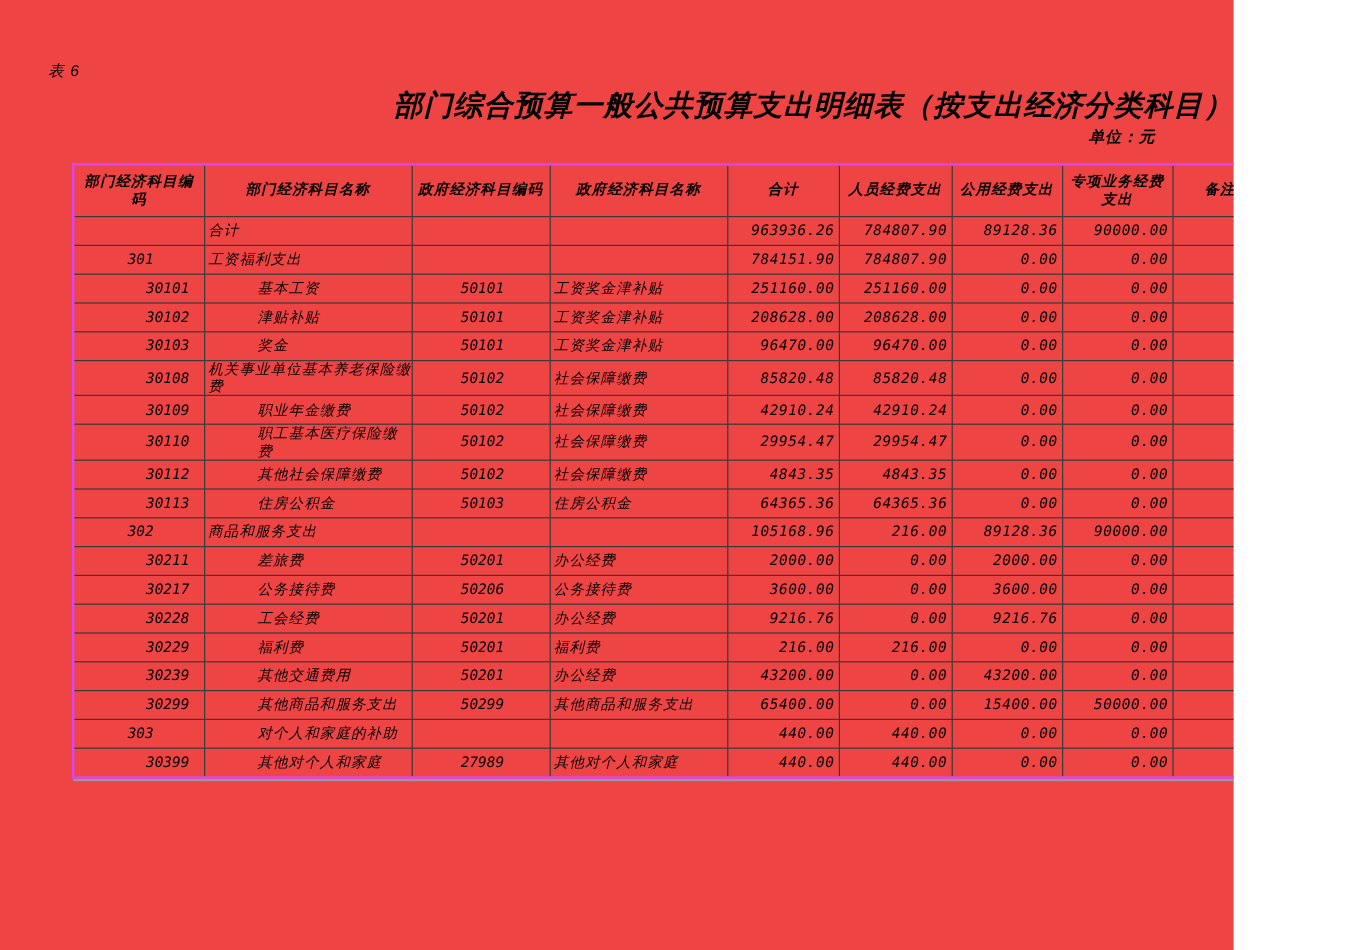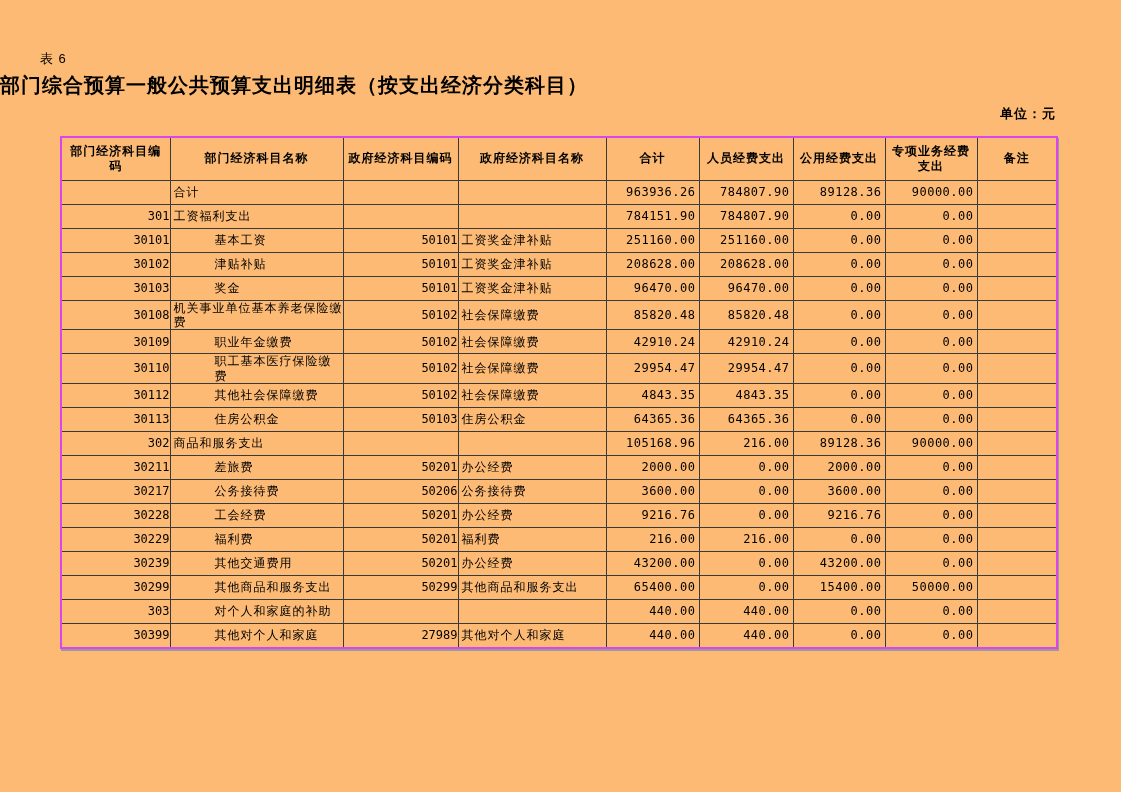--- a/index.html
+++ b/index.html
@@ -5,39 +5,40 @@
   * { margin: 0; padding: 0; box-sizing: border-box; }
   html, body { background: #ffffff; }
   body {
     font-family: "Liberation Sans", "DejaVu Sans", sans-serif;
     color: #000000;
     width: 1121px;
     height: 792px;
   }
   .page {
     position: relative;
-    width: 1121px;
+    width: 1028px;
     height: 792px;
-    background: #fdba74;
+    background: #ef4444;
     overflow: hidden;
+    font-style: italic;
   }
   .table-label {
     position: absolute;
     left: 40px;
     top: 50px;
     font-size: 13px;
     letter-spacing: 1px;
   }
   .doc-title {
     position: absolute;
     top: 72px;
     left: 0;
     width: 100%;
-    text-align: left;
-    font-size: 20px;
+    text-align: right;
+    font-size: 24px;
     font-weight: bold;
     letter-spacing: 1px;
   }
   .unit-label {
     position: absolute;
     top: 105px;
     right: 65px;
     font-size: 13px;
     font-weight: bold;
     letter-spacing: 1px;
@@ -64,21 +65,21 @@
     text-align: center;
     letter-spacing: 1px;
     line-height: 1.25;
     padding: 0 2px;
   }
   .budget td {
     height: 24px;
     line-height: 1.2;
   }
   td.code {
-    text-align: right;
+    text-align: center;
     padding-left: 3px;
     font-family: "DejaVu Sans Mono", monospace;
   }
   td.code.indent { padding-left: 48px; }
   td.name {
     text-align: left;
     padding-left: 3px;
     letter-spacing: 1px;
   }
   td.name.indent { padding-left: 44px; }

